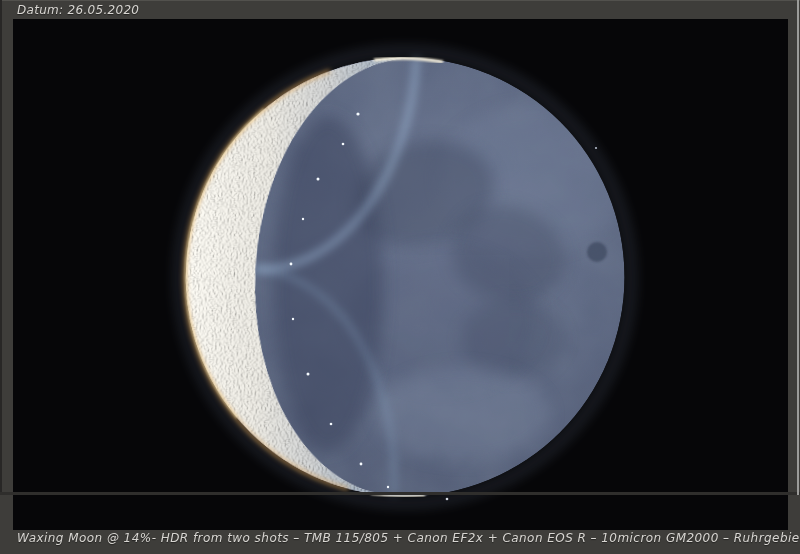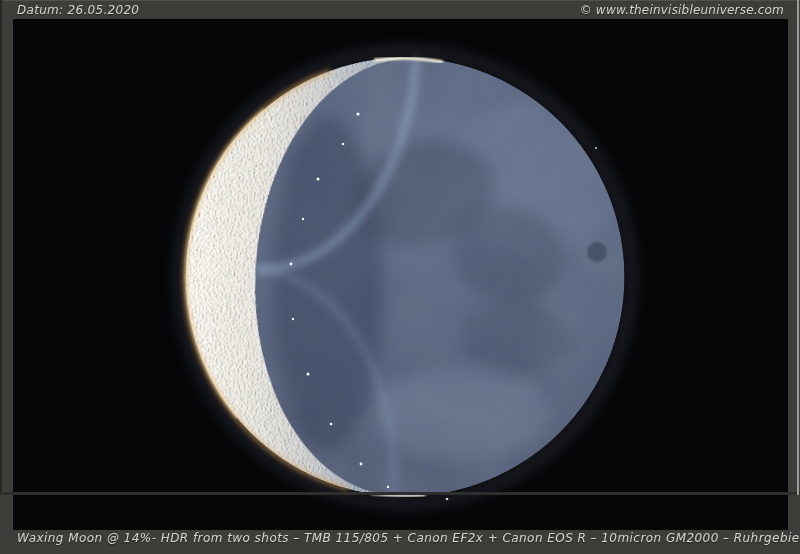--- a/index.html
+++ b/index.html
@@ -33,21 +33,20 @@
   .edge-left{left:0;top:0;bottom:0;width:2px;background:#282726;}
   .edge-bottom{left:0;bottom:0;right:0;height:3px;background:#2f2e2c;}
   .edge-right{right:1px;top:0;bottom:0;width:2px;background:#9c9c9a;}
 </style>
 </head>
 <body style="--frame: #3e3d3a; --sky: #060608; --earthshine: #5f6a84; --crescent: #f2efe7; --limb-glow: #d9a35c; --terminator-fringe: #a9c6e4; --text: #d8d6d2;">
 
 <div class="canvas">
 
   <span class="annotation date-text">Datum: 26.05.2020</span>
-  <span class="annotation credit-text">© www.theinvisibleuniverse.com</span>
 
   <div class="photo">
     <svg viewBox="0 0 775 511" aria-hidden="true">
       <defs>
         <radialGradient id="gDisk" cx="60%" cy="38%" r="78%">
           <stop offset="0%" stop-color="#6e7994"></stop>
           <stop offset="45%" stop-color="#5f6a84"></stop>
           <stop offset="78%" stop-color="#535d76"></stop>
           <stop offset="100%" stop-color="#434c64"></stop>
         </radialGradient>

